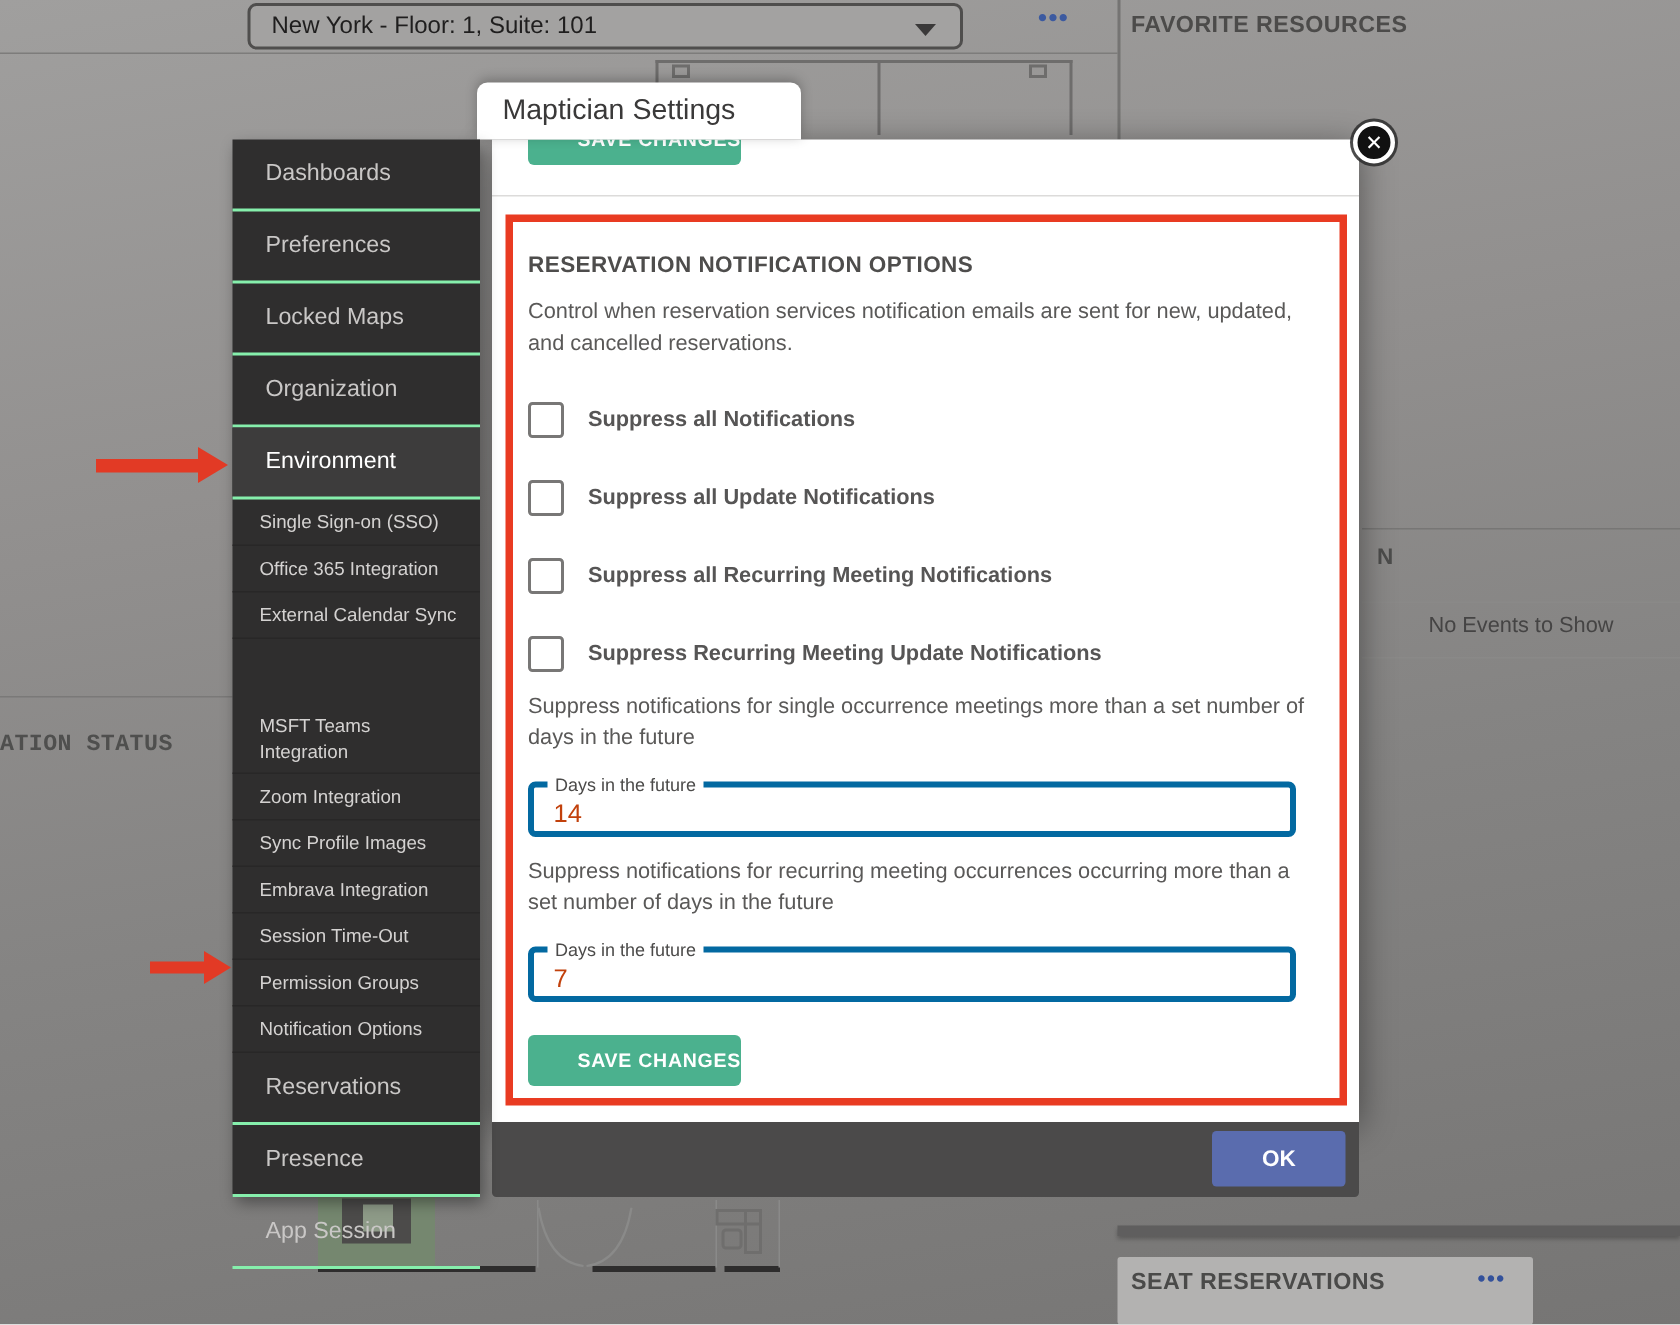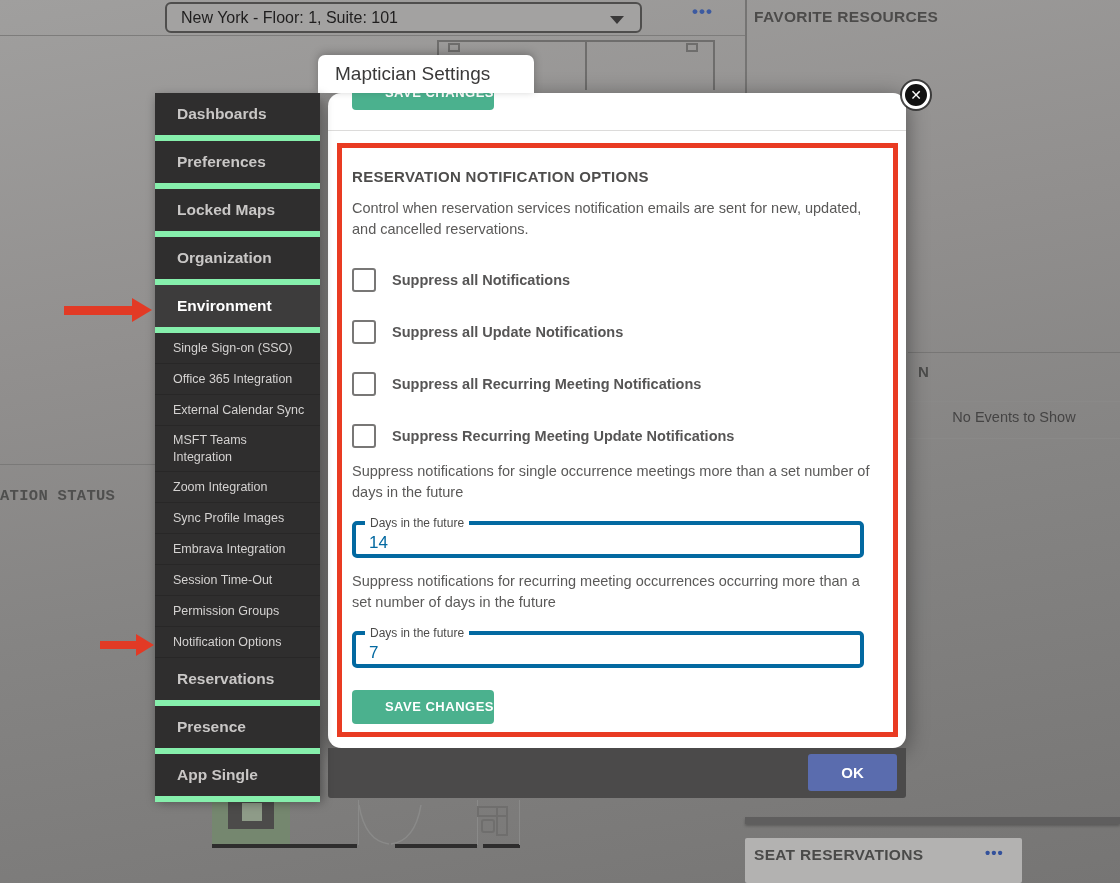--- a/index.html
+++ b/index.html
@@ -50,44 +50,44 @@
   .fp-deskL1 { position:absolute; left:477px; top:806px; width:31px; height:11px; border:2px solid #6f6e6d; }
   .fp-deskL2 { position:absolute; left:496px; top:806px; width:12px; height:30px; border:2px solid #6f6e6d; }
   .fp-chair  { position:absolute; left:481px; top:819px; width:14px; height:14px; border:2px solid #6f6e6d; border-radius:3px; }
 
   
   .sidebar {
     position:absolute; left:155px; top:93px; width:165px; height:705px;
     background:#2f2e2e; z-index:30; box-shadow:2px 4px 10px rgba(0,0,0,.4);
   }
   .sb-item { height:48px; display:flex; align-items:center; padding-left:22px;
-    font-size:15.5px; font-weight:700; color:#c9c7c6; border-bottom:6px solid #86efac; }
+    font-size:15.5px; font-weight:400; color:#c9c7c6; border-bottom:2px solid #86efac; }
   .sb-item.selected { background:#3d3c3c; color:#ffffff; }
   .sb-sub { height:31px; display:flex; align-items:center; padding-left:18px;
     font-size:12.5px; color:#d4d2d1; border-bottom:1px solid #282727; }
-  .sb-sub.tall { height:46px; line-height:1.35; padding-right:28px; }
+  .sb-sub.tall { height:46px; line-height:1.35; padding-right:28px;margin-top:44px; }
 
   
   .arrow { position:absolute; z-index:40; }
   .arrow .body { position:absolute; background:#e23a25; }
   .arrow .tip { position:absolute; width:0; height:0; }
   #arrow1 .body { left:0; top:8px; width:68px; height:9px; }
   #arrow1 .tip { left:68px; top:0; border-top:12px solid transparent; border-bottom:12px solid transparent; border-left:20px solid #e23a25; }
   #arrow2 .body { left:0; top:7px; width:36px; height:8px; }
   #arrow2 .tip { left:36px; top:0; border-top:11px solid transparent; border-bottom:11px solid transparent; border-left:18px solid #e23a25; }
 
   
   .modal-tab {
     position:absolute; left:318px; top:55px; width:216px; height:38px; background:#fff;
     border-radius:7px 7px 0 0; z-index:25; display:flex; align-items:center; padding-left:17px;
     font-size:19px; font-weight:500; color:#3a3939; box-shadow:0 -2px 8px rgba(0,0,0,.25);
   }
   .modal-body {
     position:absolute; left:328px; top:93px; width:578px; height:655px; background:#fff;
-    z-index:20; box-shadow:0 4px 22px rgba(0,0,0,.45);border-radius:13px;
+    z-index:20; box-shadow:0 4px 22px rgba(0,0,0,.45);
   }
   .modal-header { position:relative; height:38px; overflow:hidden; border-bottom:1px solid #dcdbda; }
   .btn-green {
     background:#4bb18e; color:#fff; font-weight:bold; font-size:13px; letter-spacing:.5px;
     border:none; border-radius:4px; width:142px; height:34px; text-align:right; line-height:34px;
   }
   .modal-header .btn-green { position:absolute; left:24px; top:-17px; }
 
   .red-box {
     position:absolute; left:9px; top:50px; width:561px; height:594px;
@@ -98,21 +98,21 @@
   .chk-row { display:flex; align-items:center; margin-top:28px; height:24px; }
   .chk-box { width:24px; height:24px; border:2px solid #787776; border-radius:3px; background:#fff; flex:0 0 auto; }
   .chk-label { margin-left:16px; font-size:14.5px; font-weight:bold; color:#565555; }
   .rb-para.tight { }
 
   .field { position:relative; margin-top:18px; width:512px; height:37px;
     border:4px solid #0369a1; border-radius:5px; background:#fff; }
   .field-label { position:absolute; top:-9px; left:9px; background:#fff; padding:0 5px;
     font-size:12px; color:#4c4b4a; }
   .field-input { width:100%; height:100%; border:none; outline:none; background:transparent;
-    font-family:inherit; font-size:17px; color:#0369a1; padding:6px 0 0 13px; }
+    font-family:inherit; font-size:17px; color:#c2410c; padding:6px 0 0 13px; }
 
   .red-box .btn-green.save-bottom { display:block; margin-top:22px; }
 
   .modal-footer {
     position:absolute; left:328px; top:748px; width:578px; height:50px;
     background:#4b4a4a; z-index:20; border-radius:0 0 3px 3px;
   }
   .btn-ok {
     position:absolute; right:9px; top:6px; width:89px; height:37px; background:#5a6cae;
     border:none; border-radius:3px; color:#fff; font-weight:bold; font-size:15px;
@@ -190,21 +190,21 @@
     <div class="sb-sub">External Calendar Sync</div>
     <div class="sb-sub tall">MSFT Teams Integration</div>
     <div class="sb-sub">Zoom Integration</div>
     <div class="sb-sub">Sync Profile Images</div>
     <div class="sb-sub">Embrava Integration</div>
     <div class="sb-sub">Session Time-Out</div>
     <div class="sb-sub">Permission Groups</div>
     <div class="sb-sub">Notification Options</div>
     <div class="sb-item">Reservations</div>
     <div class="sb-item">Presence</div>
-    <div class="sb-item">App Single</div>
+    <div class="sb-item">App Session</div>
   </div>
 
   <div class="arrow" id="arrow1" style="left:64px; top:298px; width:88px; height:24px;">
     <div class="body"></div>
     <div class="tip"></div>
   </div>
   <div class="arrow" id="arrow2" style="left:100px; top:634px; width:54px; height:22px;">
     <div class="body"></div>
     <div class="tip"></div>
   </div>

